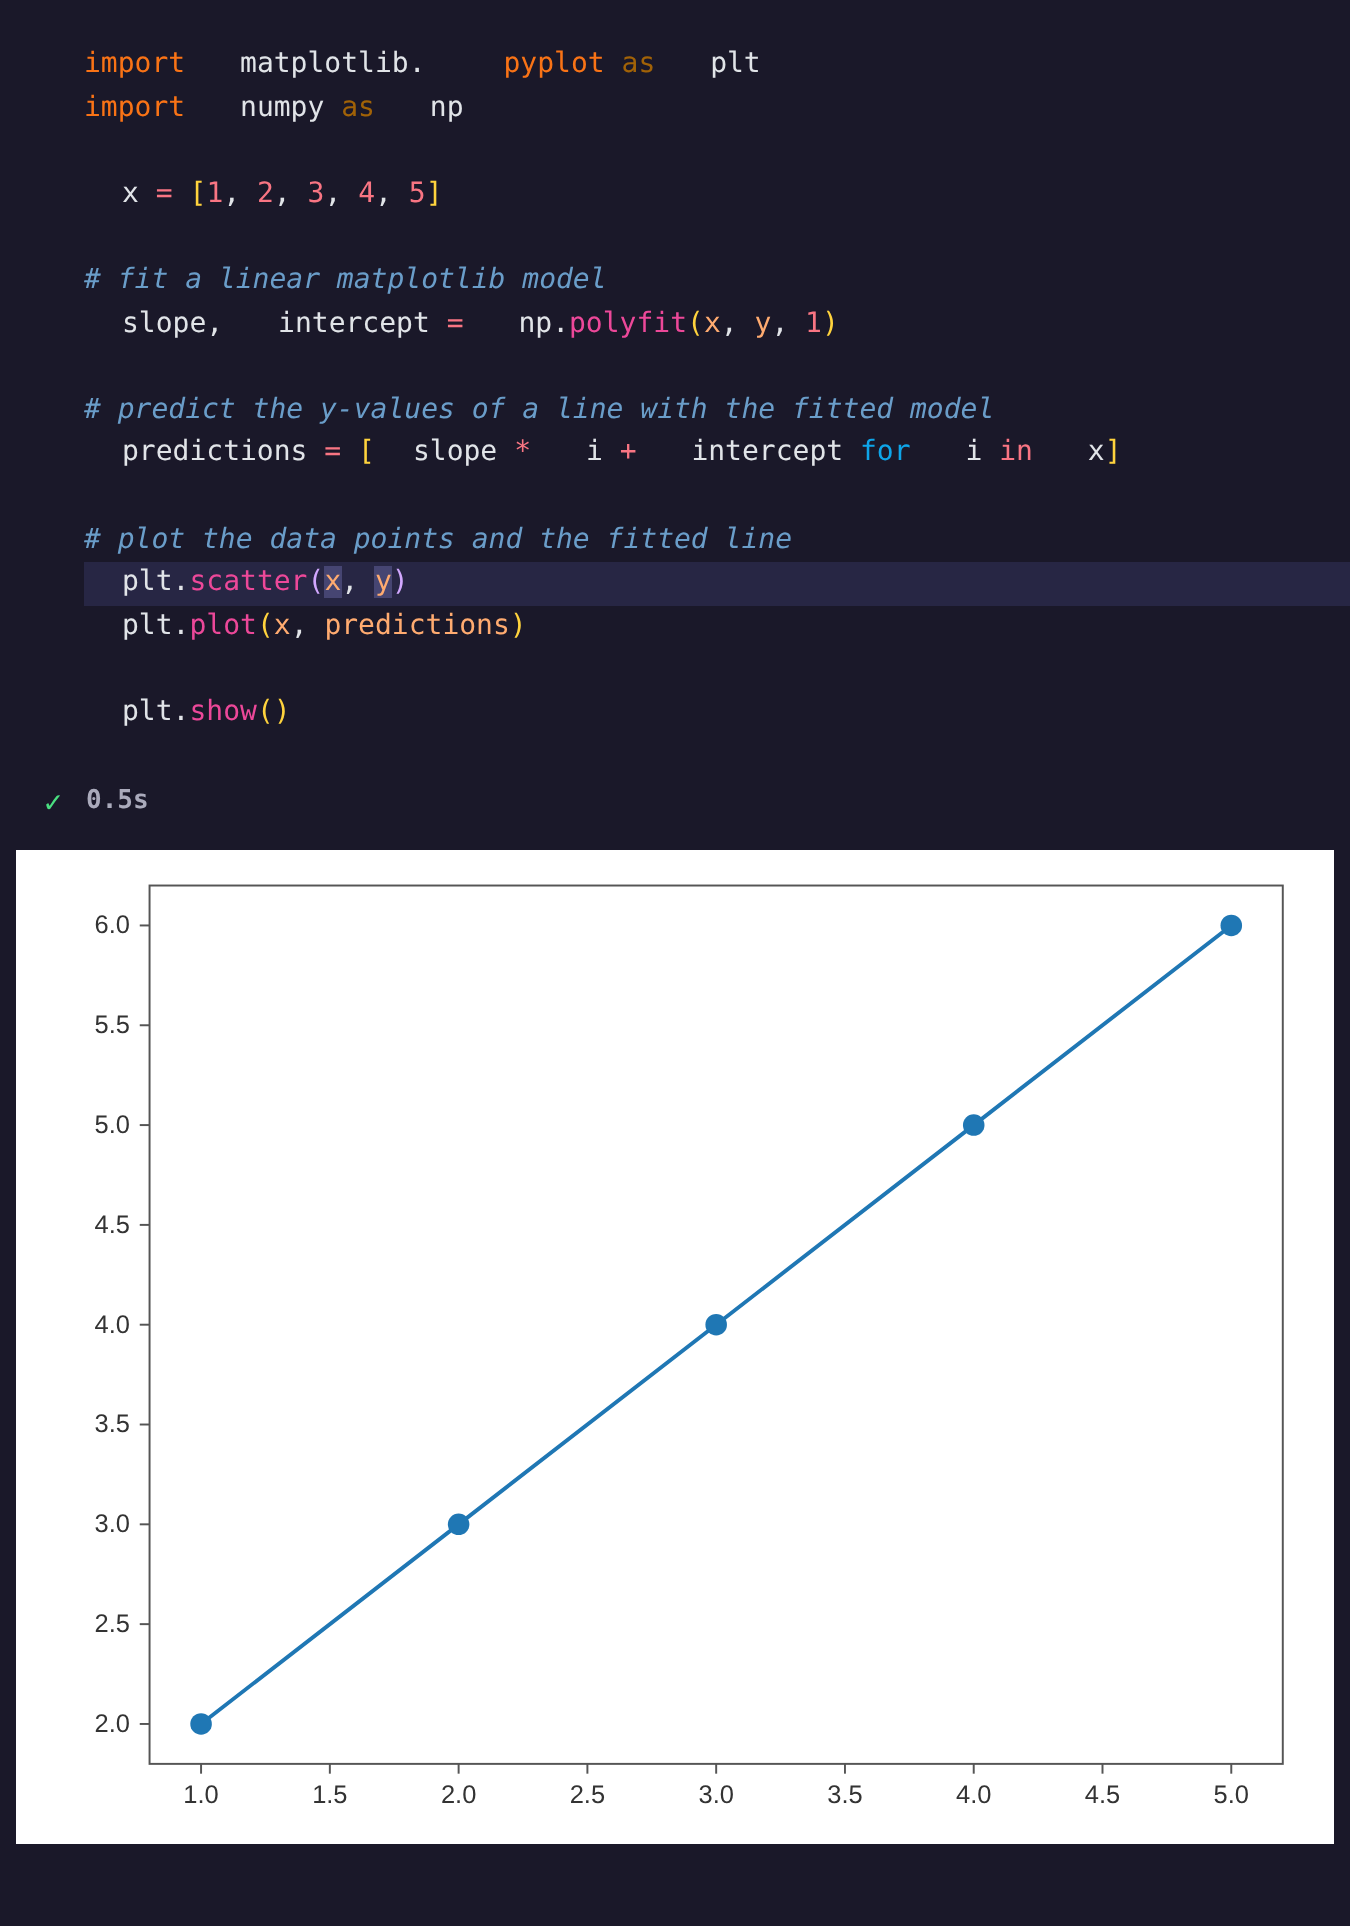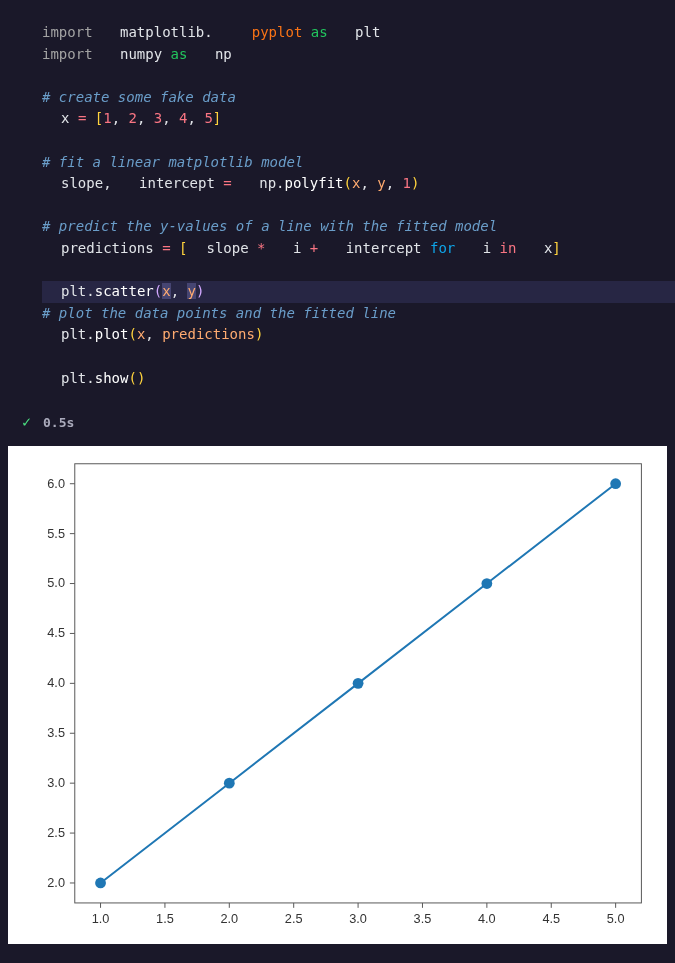--- a/index.html
+++ b/index.html
@@ -15,29 +15,29 @@
       padding: 22px 10px 18px 42px;
     }
     .code-line {
       white-space: pre;
       height: 21.6px;
     }
     .highlight-line {
       background: rgba(80, 80, 150, 0.25);
       margin-right: -10px;
     }
-    .kw-import { color: #a3a3a3; }
-    .kw-as     { color: #22c55e; }
+    .kw-import { color: #f97316; }
+    .kw-as     { color: #a16207; }
     .kw-for    { color: #0ea5e9; }
     .kw-in     { color: #f97583; }
     .op        { color: #f97583; }
     .num       { color: #f97583; }
     .mod-plt   { color: #f97316; margin-left: 39px; }
     .comment   { color: #6a9dc9; font-style: italic; }
-    .func      { color: #ffffff; }
+    .func      { color: #ec4899; }
     .ident     { color: #e1e4e8; margin-left: 19px; }
     .punct     { color: #e1e4e8; }
     .param     { color: #ffab70; }
     .param-hl  { color: #ffab70; background: rgba(130,130,200,0.35); }
     .paren-y   { color: #ffd33d; }
     .paren-p   { color: #d2a8ff; }
     .bracket-y { color: #ffd33d; }
 
     .status-row {
       padding: 4px 0 12px 22px;
@@ -68,31 +68,30 @@
       fill: #333;
     }
   </style>
 </head>
 <body>
 
 <div class="code-block">
   <div class="code-line"><span class="kw-import">import</span> <span class="ident">matplotlib</span><span class="punct">.</span><span class="mod-plt">pyplot</span> <span class="kw-as">as</span> <span class="ident">plt</span></div>
   <div class="code-line"><span class="kw-import">import</span> <span class="ident">numpy</span> <span class="kw-as">as</span> <span class="ident">np</span></div>
   <div class="code-line"></div>
-  <div class="code-line"><span class="comment"># create some fake data</span></div>
   <div class="code-line"><span class="ident">x</span> <span class="op">=</span> <span class="bracket-y">[</span><span class="num">1</span><span class="punct">, </span><span class="num">2</span><span class="punct">, </span><span class="num">3</span><span class="punct">, </span><span class="num">4</span><span class="punct">, </span><span class="num">5</span><span class="bracket-y">]</span></div>
   <div class="code-line"></div>
   <div class="code-line"><span class="comment"># fit a linear matplotlib model</span></div>
   <div class="code-line"><span class="ident">slope</span><span class="punct">,</span> <span class="ident">intercept</span> <span class="op">=</span> <span class="ident">np</span><span class="punct">.</span><span class="func">polyfit</span><span class="paren-y">(</span><span class="param">x</span><span class="punct">, </span><span class="param">y</span><span class="punct">, </span><span class="num">1</span><span class="paren-y">)</span></div>
   <div class="code-line"></div>
   <div class="code-line"><span class="comment"># predict the y-values of a line with the fitted model</span></div>
   <div class="code-line"><span class="ident">predictions</span> <span class="op">=</span> <span class="bracket-y">[</span><span class="ident">slope</span> <span class="op">*</span> <span class="ident">i</span> <span class="op">+</span> <span class="ident">intercept</span> <span class="kw-for">for</span> <span class="ident">i</span> <span class="kw-in">in</span> <span class="ident">x</span><span class="bracket-y">]</span></div>
   <div class="code-line"></div>
+  <div class="code-line"><span class="comment"># plot the data points and the fitted line</span></div>
   <div class="code-line highlight-line"><span class="ident">plt</span><span class="punct">.</span><span class="func">scatter</span><span class="paren-p">(</span><span class="param-hl">x</span><span class="punct">, </span><span class="param-hl">y</span><span class="paren-p">)</span></div>
-  <div class="code-line"><span class="comment"># plot the data points and the fitted line</span></div>
   <div class="code-line"><span class="ident">plt</span><span class="punct">.</span><span class="func">plot</span><span class="paren-y">(</span><span class="param">x</span><span class="punct">, </span><span class="param">predictions</span><span class="paren-y">)</span></div>
   <div class="code-line"></div>
   <div class="code-line"><span class="ident">plt</span><span class="punct">.</span><span class="func">show</span><span class="paren-y">(</span><span class="paren-y">)</span></div>
 </div>
 
 <div class="status-row">
   <span class="checkmark">✓</span>
   <span class="exec-time">0.5s</span>
 </div>
 

